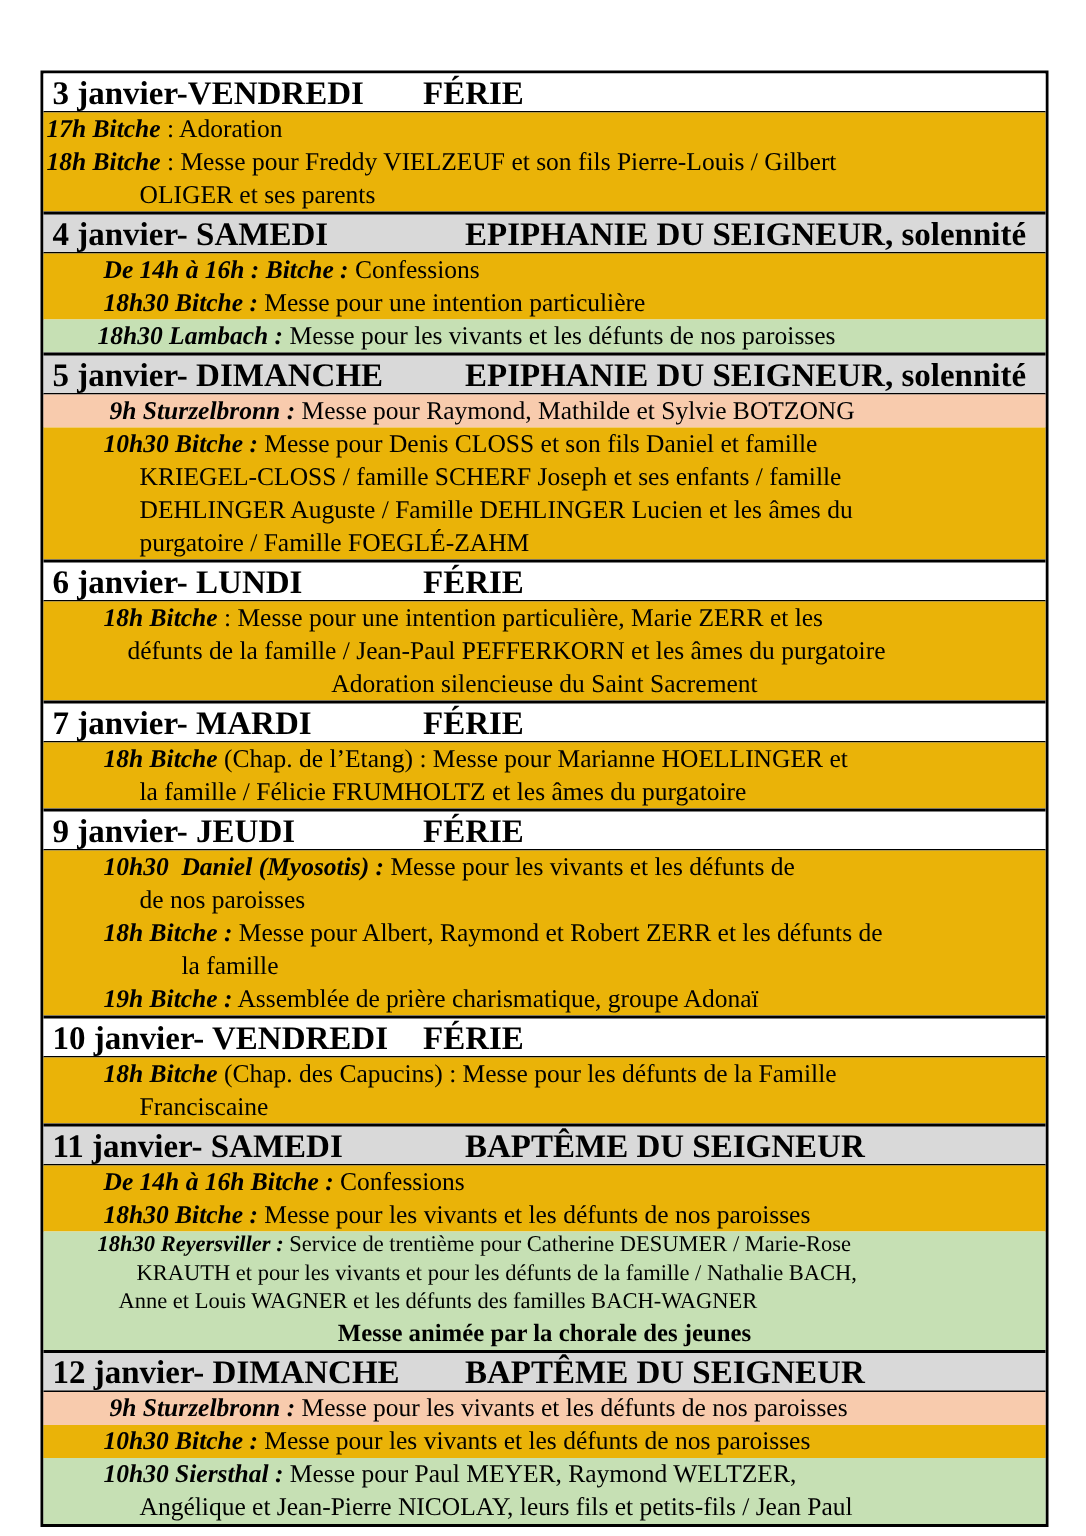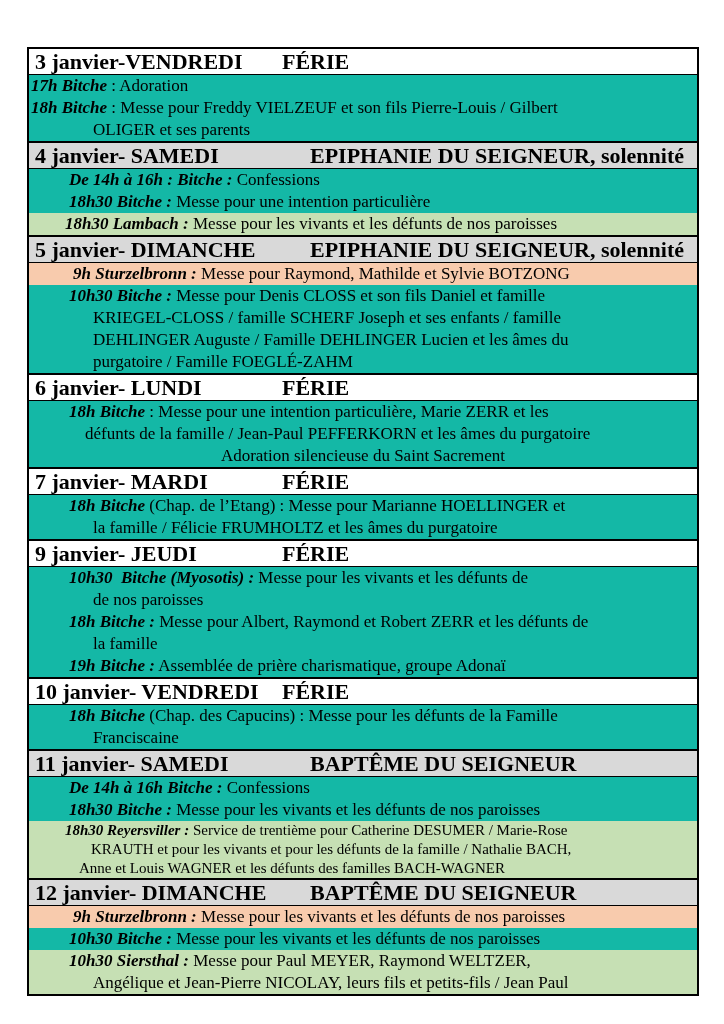--- a/index.html
+++ b/index.html
@@ -25,21 +25,21 @@
     line-height: 25px;
     padding-left: 6px;
     border-top: 2px solid #000;
     border-bottom: 1px solid #000;
     background: #fff;
   }
   .day-header.first { border-top: none; }
   .day-header.shaded { background: #d9d9d9; gap: 28px; }
   .day-date { flex: 0 0 247px; }
   .day-feast { flex: 1 1 auto; }
-  .entry { font-size: 17px; line-height: 22px; background: #14b8a6; }
+  .entry { font-size: 17px; line-height: 22px; background: #eab308; }
   .entry.green  { background: #c6e0b4; }
   .entry.orange { background: #f8cbad; }
   .line { white-space: pre-wrap; }
   .entry.small .line { font-size: 15px; line-height: 19px; }
   .line.center { text-align: center !important; padding-left: 0 !important; }
   .entry.small .line.strong { font-size: 16.5px; line-height: 22px; }
   .seg-bi { font-weight: bold; font-style: italic; }
   .seg-b  { font-weight: bold; }
   .seg-r  { font-weight: normal; font-style: normal; }
 </style>
@@ -106,24 +106,24 @@
         <div class="line" style="padding-left: 40px;"><span class="seg-bi">18h Bitche</span><span class="seg-r"> (Chap. de l’Etang) : Messe pour Marianne HOELLINGER et</span></div>
         <div class="line" style="padding-left: 64px;"><span class="seg-r">la famille / Félicie FRUMHOLTZ et les âmes du purgatoire</span></div>
       </div>
     </div>
     <div class="day-section">
       <div class="day-header">
         <div class="day-date">9 janvier- JEUDI</div>
         <div class="day-feast">FÉRIE</div>
       </div>
       <div class="entry white">
-        <div class="line" style="padding-left: 40px;"><span class="seg-bi">10h30  Bitche (Myosotis) :</span><span class="seg-r"> Messe pour les vivants et les défunts de</span></div>
+        <div class="line" style="padding-left: 40px;"><span class="seg-bi">10h30  Daniel (Myosotis) :</span><span class="seg-r"> Messe pour les vivants et les défunts de</span></div>
         <div class="line" style="padding-left: 64px;"><span class="seg-r">de nos paroisses</span></div>
         <div class="line" style="padding-left: 40px;"><span class="seg-bi">18h Bitche :</span><span class="seg-r"> Messe pour Albert, Raymond et Robert ZERR et les défunts de</span></div>
-        <div class="line" style="padding-left: 64px;"><span class="seg-r">la famille</span></div>
+        <div class="line" style="padding-left: 64px; margin-left: 28px;"><span class="seg-r">la famille</span></div>
         <div class="line" style="padding-left: 40px;"><span class="seg-bi">19h Bitche :</span><span class="seg-r"> Assemblée de prière charismatique, groupe Adonaï</span></div>
       </div>
     </div>
     <div class="day-section">
       <div class="day-header">
         <div class="day-date">10 janvier- VENDREDI</div>
         <div class="day-feast">FÉRIE</div>
       </div>
       <div class="entry white">
         <div class="line" style="padding-left: 40px;"><span class="seg-bi">18h Bitche</span><span class="seg-r"> (Chap. des Capucins) : Messe pour les défunts de la Famille</span></div>
@@ -136,20 +136,21 @@
         <div class="day-feast">BAPTÊME DU SEIGNEUR</div>
       </div>
       <div class="entry white">
         <div class="line" style="padding-left: 40px;"><span class="seg-bi">De 14h à 16h Bitche :</span><span class="seg-r"> Confessions</span></div>
         <div class="line" style="padding-left: 40px;"><span class="seg-bi">18h30 Bitche :</span><span class="seg-r"> Messe pour les vivants et les défunts de nos paroisses</span></div>
       </div>
       <div class="entry green small">
         <div class="line" style="padding-left: 36px;"><span class="seg-bi">18h30 Reyersviller :</span><span class="seg-r"> Service de trentième pour Catherine DESUMER / Marie-Rose</span></div>
         <div class="line" style="padding-left: 62px;"><span class="seg-r">KRAUTH et pour les vivants et pour les défunts de la famille / Nathalie BACH,</span></div>
         <div class="line" style="padding-left: 50px;"><span class="seg-r">Anne et Louis WAGNER et les défunts des familles BACH-WAGNER</span></div>
+        <div class="line center strong"><span class="seg-b">Messe animée par la chorale des jeunes</span></div>
       </div>
     </div>
     <div class="day-section">
       <div class="day-header shaded">
         <div class="day-date">12 janvier- DIMANCHE</div>
         <div class="day-feast">BAPTÊME DU SEIGNEUR</div>
       </div>
       <div class="entry orange">
         <div class="line" style="padding-left: 44px;"><span class="seg-bi">9h Sturzelbronn :</span><span class="seg-r"> Messe pour les vivants et les défunts de nos paroisses</span></div>
       </div>

